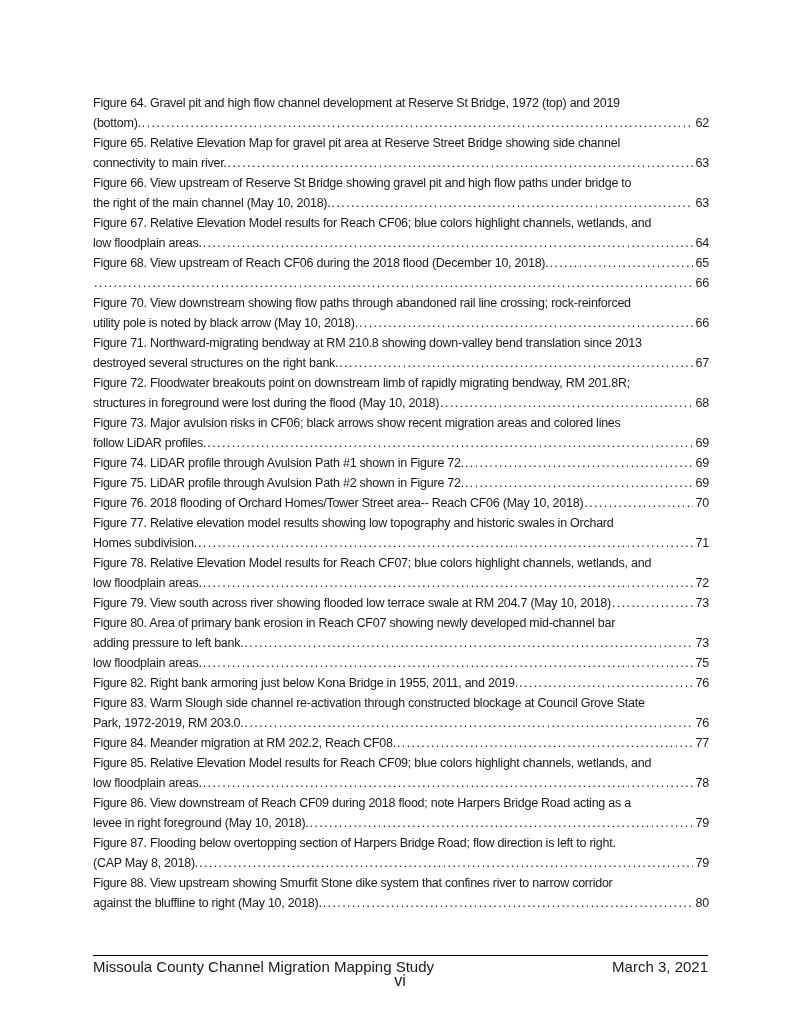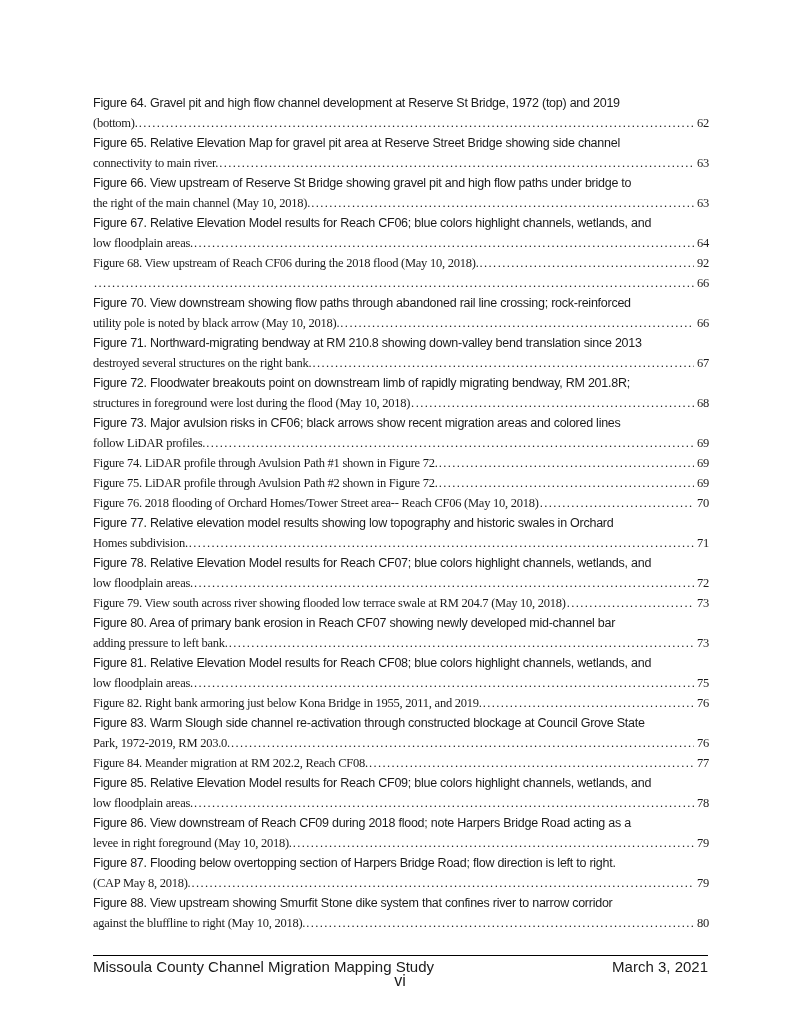--- a/index.html
+++ b/index.html
@@ -25,21 +25,20 @@
   .line {
     height: 20px;
     line-height: 20px;
     font-size: 12.5px;
     letter-spacing: -0.25px;
     white-space: nowrap;
   }
   .pline {
     display: flex;
     align-items: baseline;
-    font-family: Liberation Serif, serif;
   }
   .txt {
     flex: 0 0 auto;
     white-space: nowrap;
   }
   .leader {
     flex: 1 1 auto;
     min-width: 0;
     overflow: hidden;
     white-space: nowrap;
@@ -111,23 +110,23 @@
       <div>
         <div class="line">Figure 67. Relative Elevation Model results for Reach CF06; blue colors highlight channels, wetlands, and</div>
         <div class="line pline">
           <span class="txt">low floodplain areas.</span>
           <span class="leader">............................................................................................................................................................................................................................</span>
           <span class="pg">64</span>
         </div>
       </div>
       <div>
         <div class="line pline">
-          <span class="txt">Figure 68. View upstream of Reach CF06 during the 2018 flood (May 10, 2018).</span>
-          <span class="leader">............................................................................................................................................................................................................................</span>
-          <span class="pg">92</span>
+          <span class="txt">Figure 68. View upstream of Reach CF06 during the 2018 flood (December 10, 2018).</span>
+          <span class="leader">............................................................................................................................................................................................................................</span>
+          <span class="pg">65</span>
         </div>
       </div>
       <div>
         <div class="line pline">
           <span class="leader">............................................................................................................................................................................................................................</span>
           <span class="pg">66</span>
         </div>
       </div>
       <div>
         <div class="line">Figure 70. View downstream showing flow paths through abandoned rail line crossing; rock-reinforced</div>
@@ -207,21 +206,20 @@
       </div>
       <div>
         <div class="line">Figure 80. Area of primary bank erosion in Reach CF07 showing newly developed mid-channel bar</div>
         <div class="line pline">
           <span class="txt">adding pressure to left bank.</span>
           <span class="leader">............................................................................................................................................................................................................................</span>
           <span class="pg">73</span>
         </div>
       </div>
       <div>
-        <div class="line">Figure 81. Relative Elevation Model results for Reach CF08; blue colors highlight channels, wetlands, and</div>
         <div class="line pline">
           <span class="txt">low floodplain areas.</span>
           <span class="leader">............................................................................................................................................................................................................................</span>
           <span class="pg">75</span>
         </div>
       </div>
       <div>
         <div class="line pline">
           <span class="txt">Figure 82. Right bank armoring just below Kona Bridge in 1955, 2011, and 2019.</span>
           <span class="leader">............................................................................................................................................................................................................................</span>

